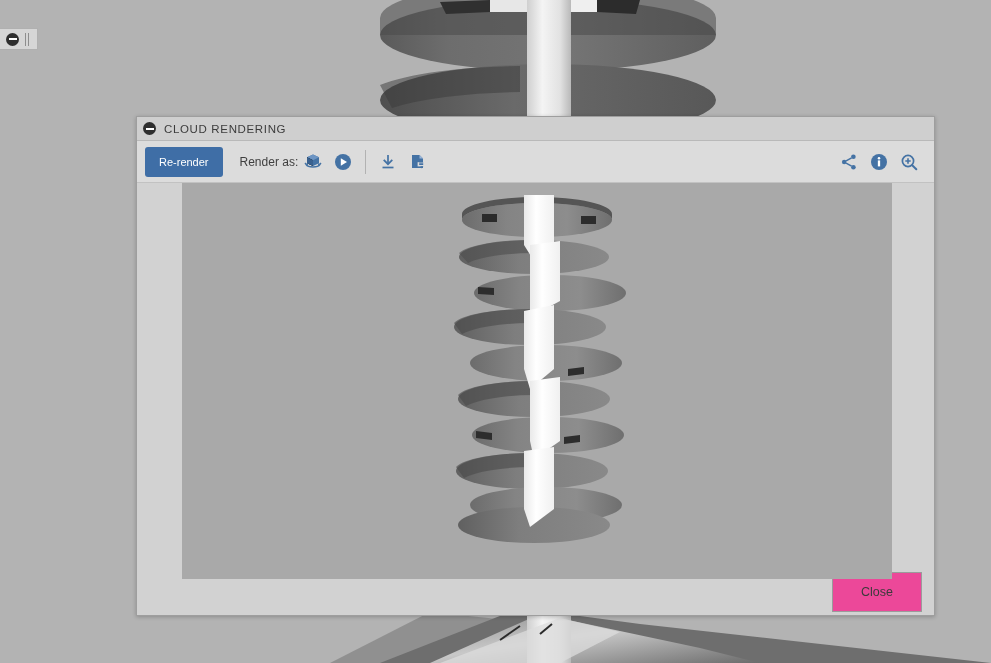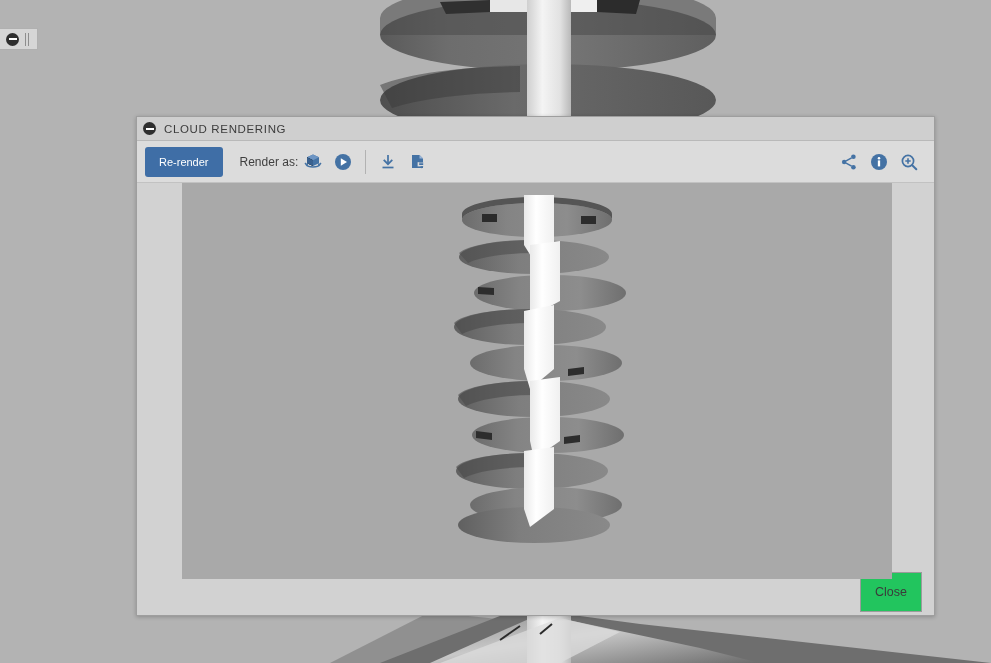--- a/index.html
+++ b/index.html
@@ -241,28 +241,28 @@
   .dlg-footer {
     height: 46px;
     flex: none;
     display: flex;
     align-items: center;
     justify-content: flex-end;
     padding-right: 12px;
     box-sizing: border-box;
   }
   .btn-close {
-    background: #22c55e;
+    background: #ec4899;
     border: 1px solid #9b9b9b;
     color: #3b3b3b;
     font-size: 12.5px;
     font-family: "Liberation Sans", sans-serif;
     height: 40px;
     min-width: 62px;
-    padding: 0 14px;
+    padding: 0 28px;
     cursor: pointer;
     line-height: 22px;
   }
 </style>
 </head>
 <body>
 
 <div id="app">
 
   <div class="bg-viewport">

